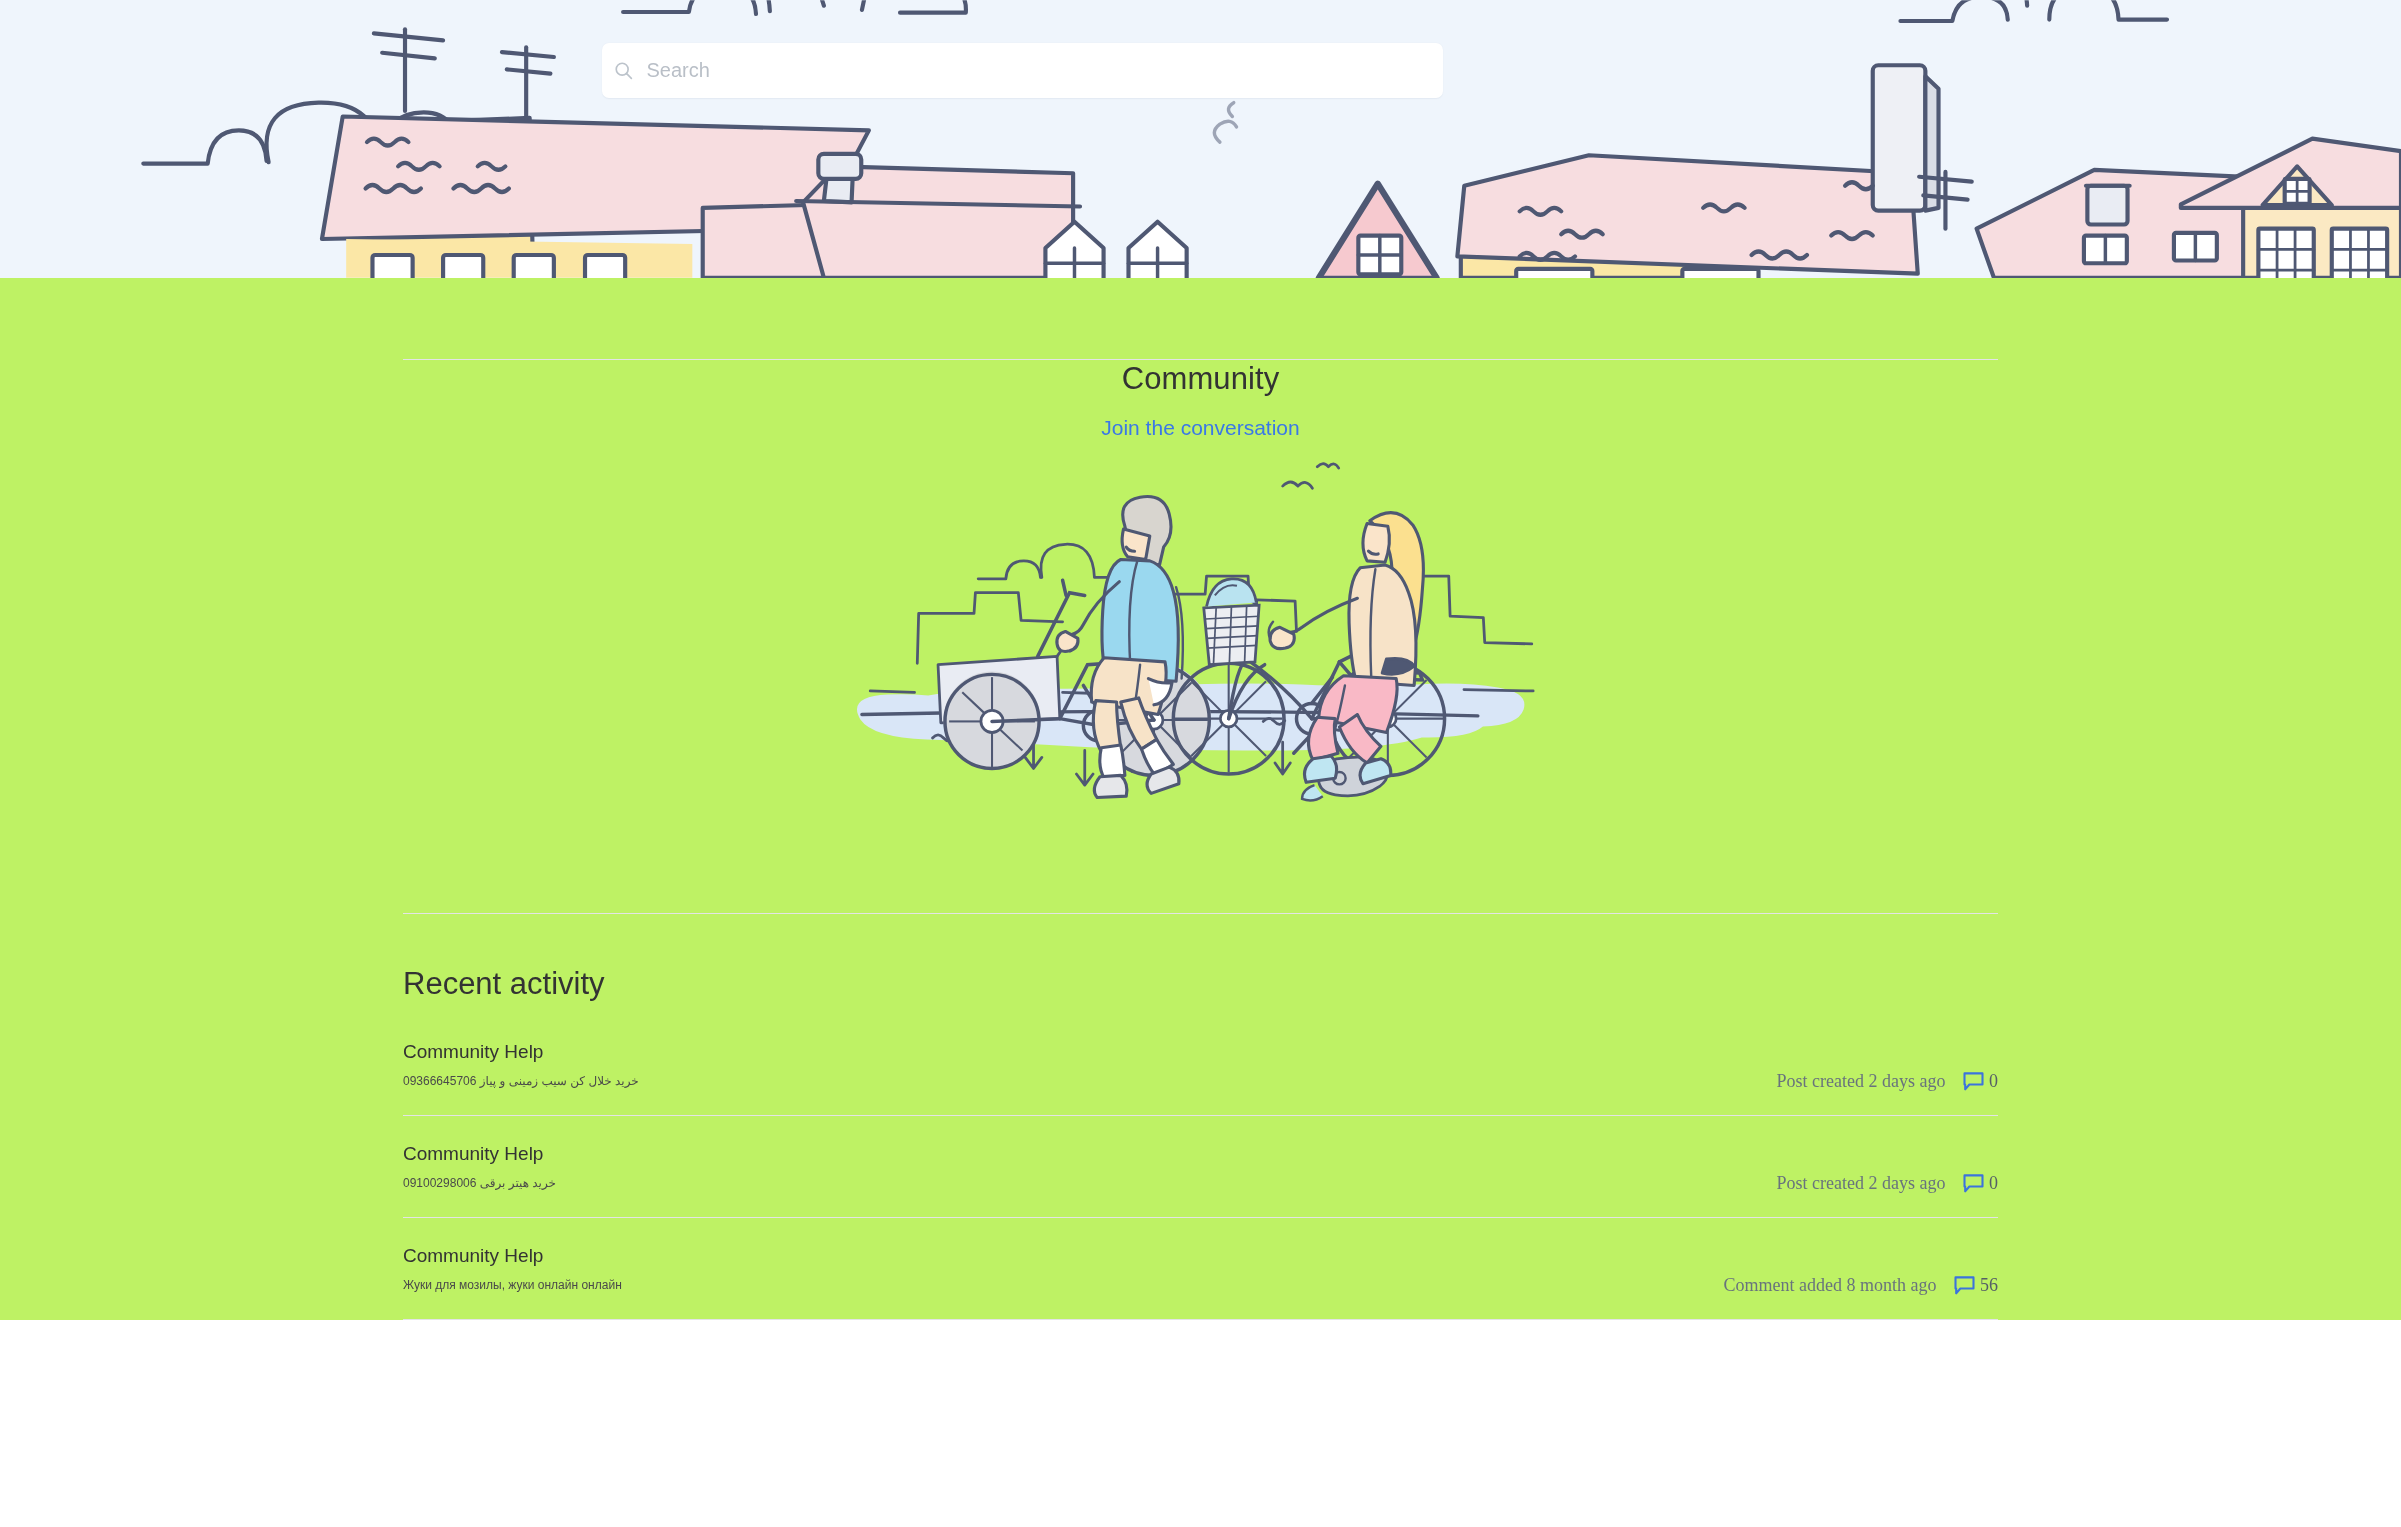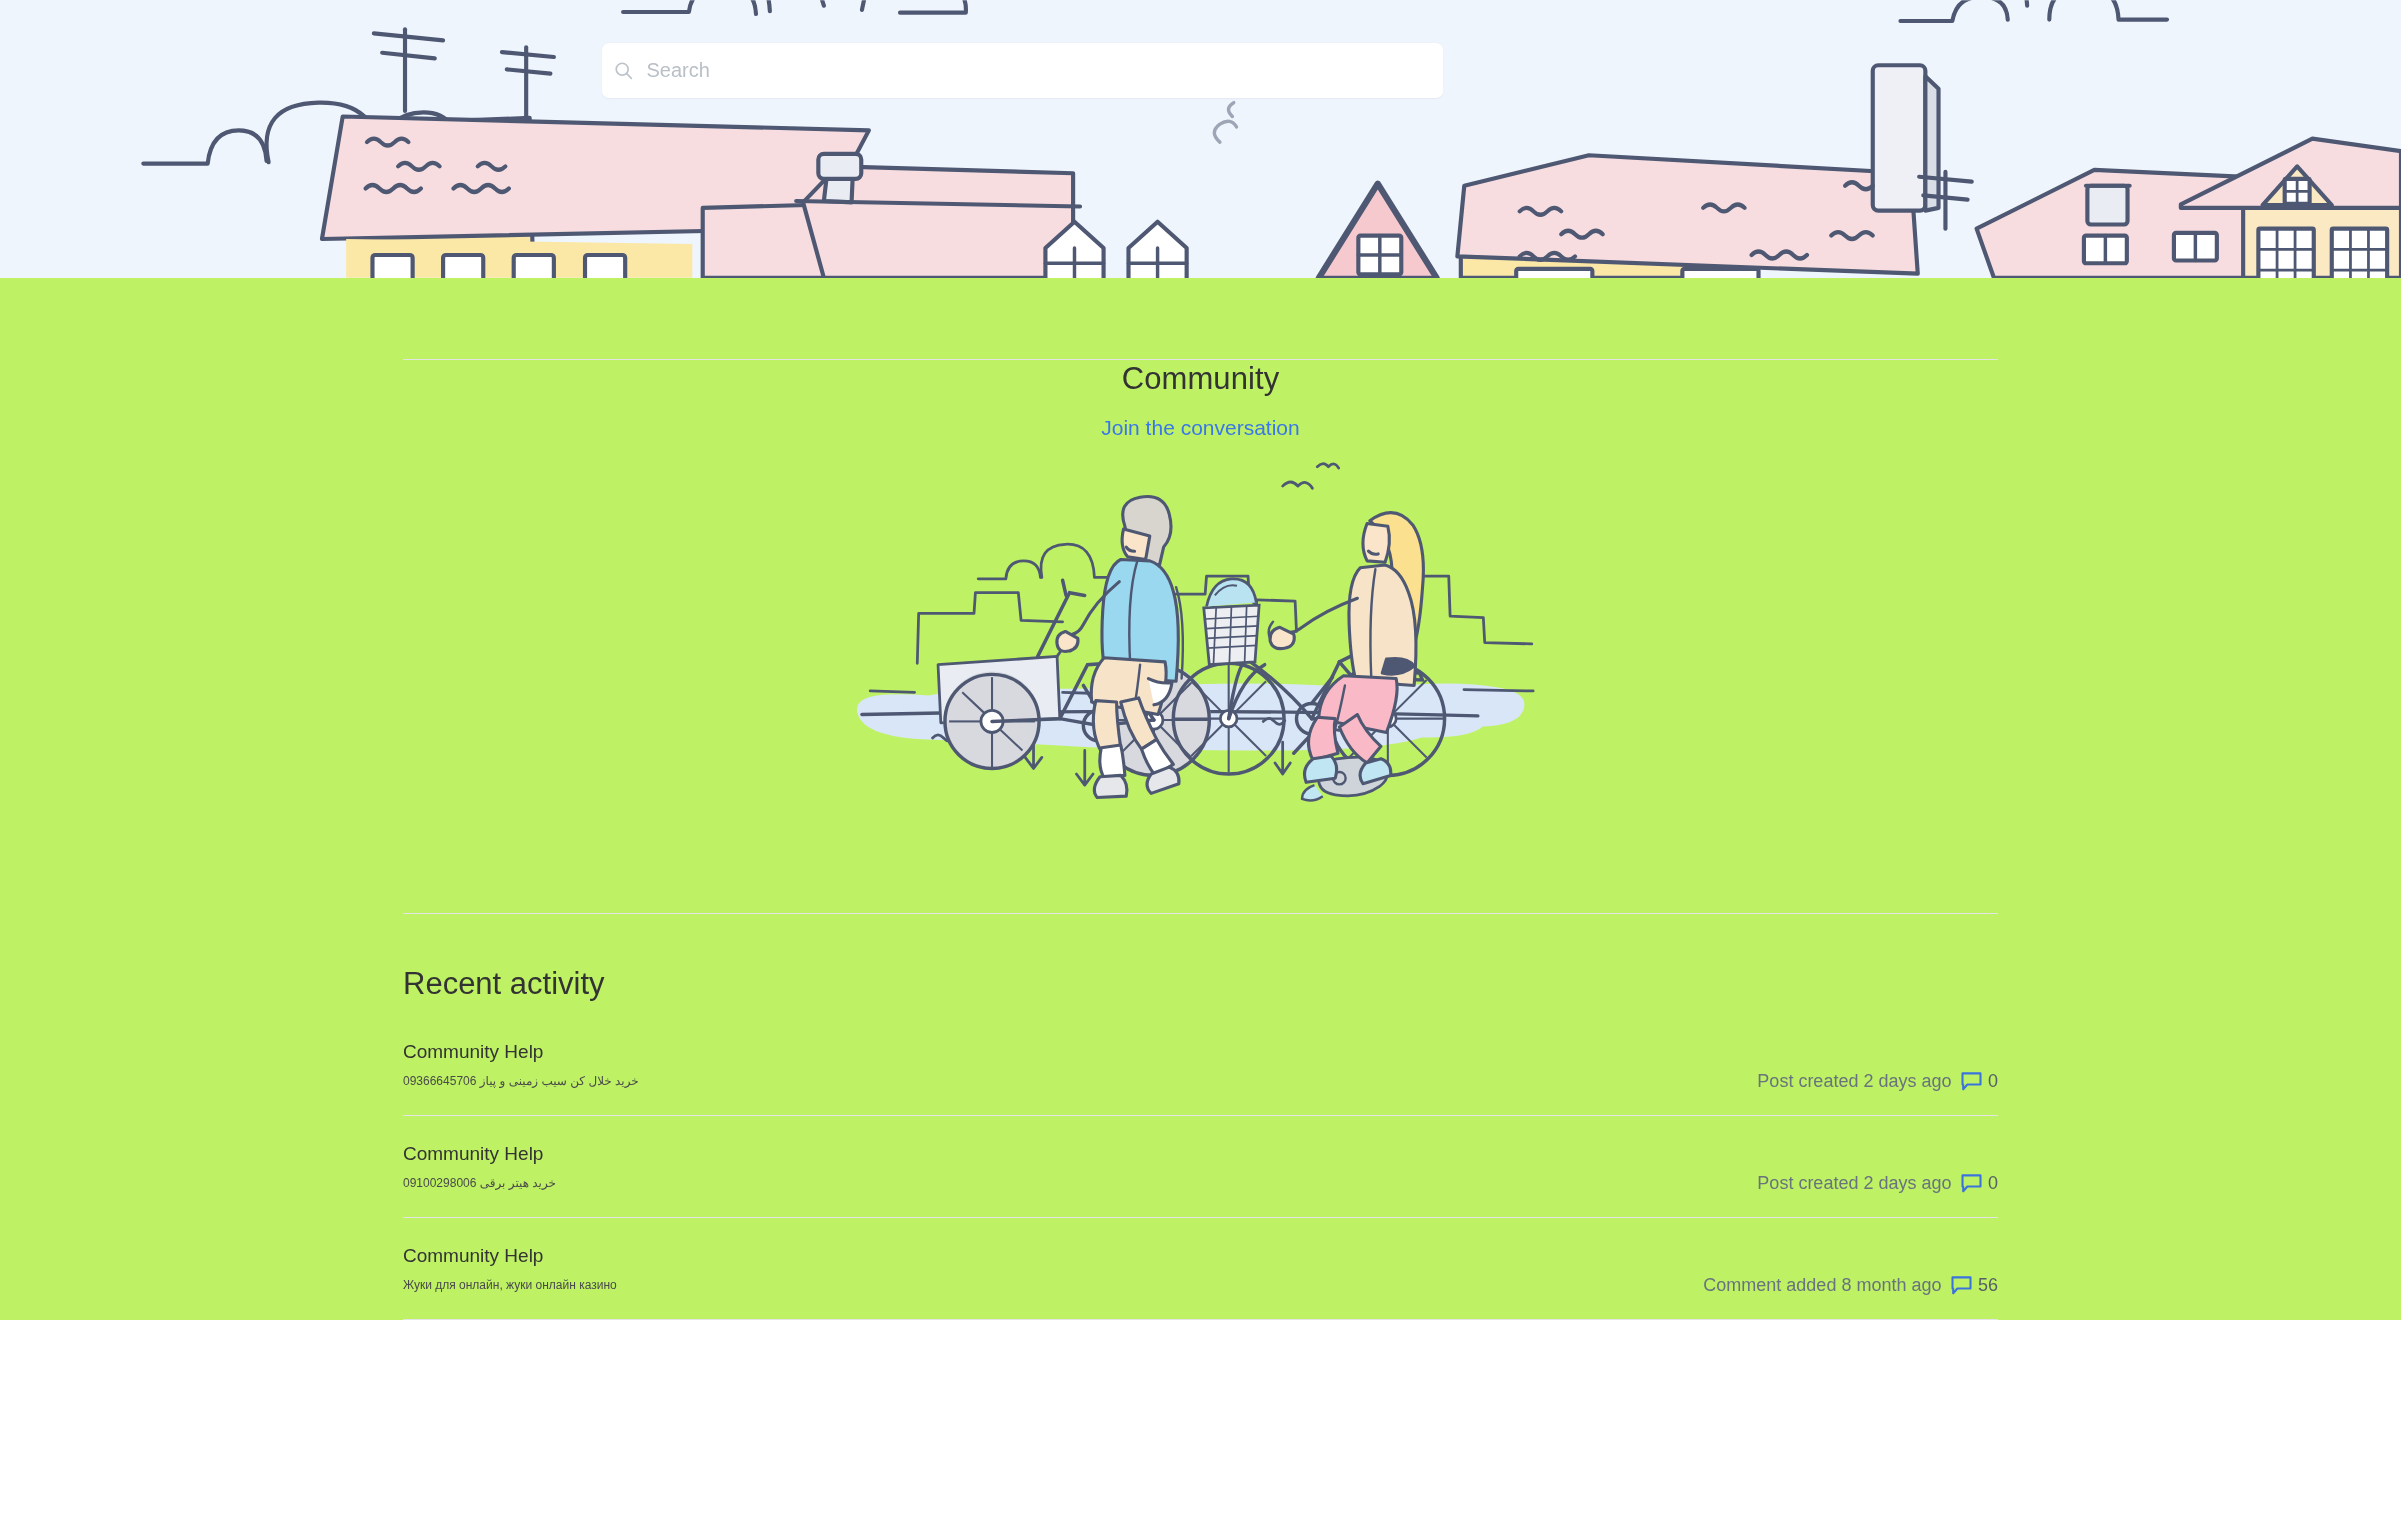--- a/index.html
+++ b/index.html
@@ -139,23 +139,24 @@
     line-height: 1.4;
     direction: rtl;
     text-align: center;
     unicode-bidi: plaintext;
   }
   .activity-text.ltr { direction: ltr; }
 
   .activity-right {
     display: flex;
     align-items: flex-end;
-    gap: 10px;
+    gap: 17px;
     padding-top: 32px;
     white-space: nowrap;
+    font-family: Liberation Serif, serif;
   }
   .activity-meta {
     font-size: 18px;
     color: #68737d;
   }
   .comment-group {
     display: flex;
     align-items: center;
     gap: 5.5px;
   }
@@ -558,21 +559,21 @@
                   <path d="M2 2 H28 V18 H9 L3 25 V18 H2 Z" fill="none" stroke="#3b73dd" stroke-width="3" stroke-linejoin="round"></path>
                 </svg>
                 <span class="comment-count">0</span>
               </span>
             </div>
           </div>
 
           <div class="activity-row">
             <div class="activity-left">
               <div class="activity-source">Community Help</div>
-              <div class="activity-text ltr">Жуки для онлайн, жуки онлайн казино</div>
+              <div class="activity-text ltr">Жуки для мозилы, жуки онлайн онлайн</div>
             </div>
             <div class="activity-right">
               <span class="activity-meta">Comment added 8 month ago</span>
               <span class="comment-group">
                 <svg width="21" height="18.7" viewBox="0 0 30 27">
                   <path d="M2 2 H28 V18 H9 L3 25 V18 H2 Z" fill="none" stroke="#3b73dd" stroke-width="3" stroke-linejoin="round"></path>
                 </svg>
                 <span class="comment-count">56</span>
               </span>
             </div>

